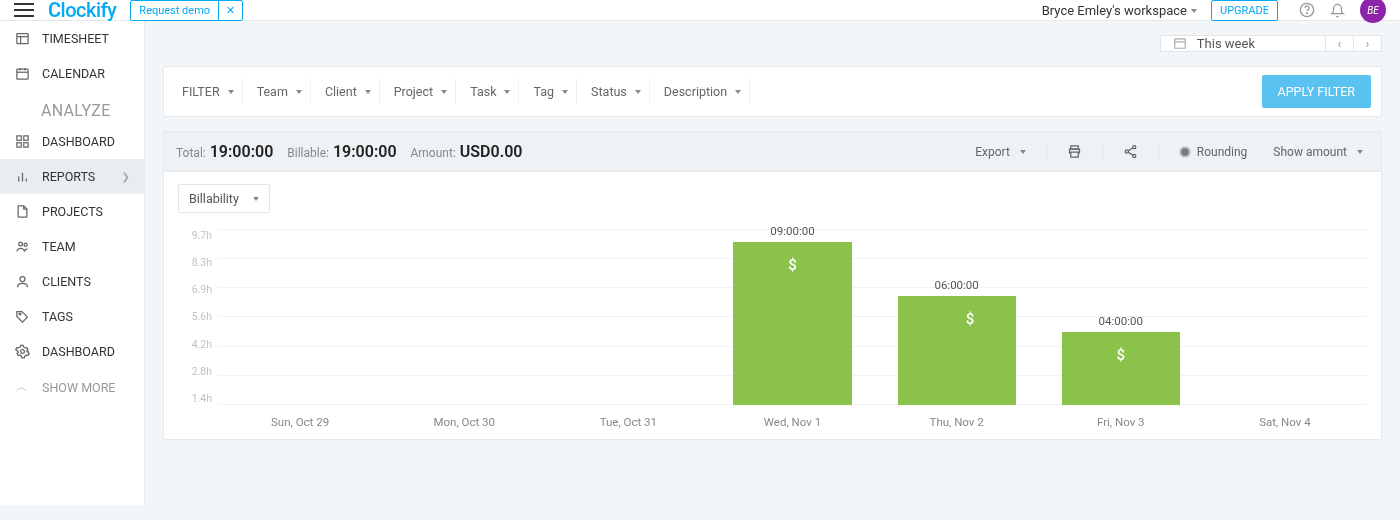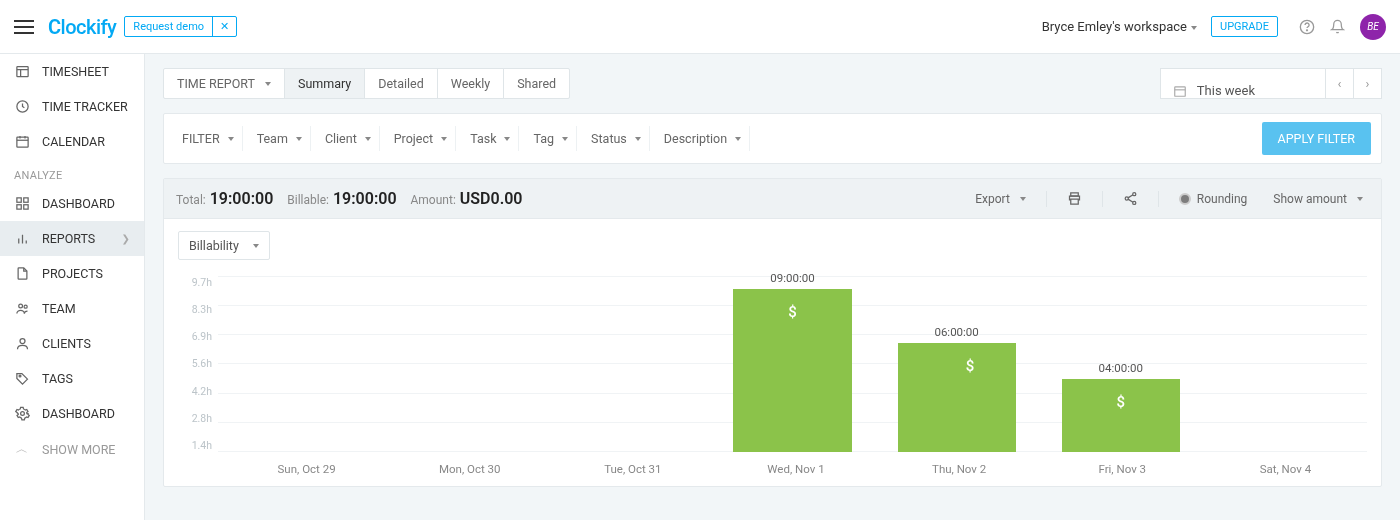--- a/index.html
+++ b/index.html
@@ -1,49 +1,49 @@
 <!DOCTYPE html>
 <html><head>
 <meta charset="utf-8">
 <style>
   * { box-sizing: border-box; margin: 0; padding: 0; font-family: -apple-system, BlinkMacSystemFont, "Segoe UI", Roboto, Arial, sans-serif; }
   body { background: #f2f6f8; color: #333; font-size: 13px; }
-  .topbar { display: flex; align-items: center; height: 54px; background: #fff; border-bottom: 1px solid #e4e9ec; padding: 0 14px; }
+  .topbar { display: flex; align-items: center; height: 21px; background: #fff; border-bottom: 1px solid #e4e9ec; padding: 0 14px; }
   .hamburger { width: 20px; height: 14px; display: flex; flex-direction: column; justify-content: space-between; cursor: pointer; margin-right: 14px; }
   .hamburger span { display: block; height: 2px; background: #333; }
   .logo { font-weight: 500; font-size: 20px; color: #03a9f4; letter-spacing: -0.5px; }
   .logo .c-mark { font-weight: 600; }
-  .rd-pill { display: flex; margin-left: 8px; border: 1px solid #03a9f4; border-radius: 2px; overflow: hidden; font-size: 11px; }
+  .rd-pill { display: flex; margin-left: 14px; border: 1px solid #03a9f4; border-radius: 2px; overflow: hidden; font-size: 11px; }
   .rd-pill .txt { padding: 3px 8px; color: #03a9f4; }
   .rd-pill .x { border-left: 1px solid #03a9f4; padding: 3px 7px; color: #03a9f4; cursor: pointer; }
   .topbar .spacer { flex: 1; }
   .workspace { color: #333; font-size: 13px; margin-right: 14px; cursor: pointer; }
   .caret { display:inline-block; margin-left:4px; width:0; height:0; border-left:4px solid transparent; border-right:4px solid transparent; border-top:5px solid #888; vertical-align:middle;}
   .caret.small { border-left:3px solid transparent; border-right:3px solid transparent; border-top:4px solid #888; }
   .upgrade { border: 1px solid #03a9f4; color: #03a9f4; padding: 3px 8px; font-size: 11px; border-radius: 2px; margin-right: 14px; cursor: pointer; background:#fff; }
   .icon-btn { width: 30px; height: 30px; display:flex; align-items:center; justify-content:center; color:#999; cursor:pointer; }
   .avatar { width: 26px; height:26px; border-radius:50%; background:#8e24aa; color:#fff; font-size:10px; display:flex; align-items:center; justify-content:center; margin-left:8px; cursor:pointer;font-style:italic;}
   .layout { display:flex; }
   .sidebar { width: 145px; background:#fff; border-right:1px solid #e4e9ec; height: calc(100vh - 36px); }
   .nav-item { display:flex; align-items:center; padding: 10px 14px; color:#333; font-size:12.5px; cursor:pointer; gap:12px; }
   .nav-item.active { background:#e8edf0; }
   .nav-item .nav-chev { margin-left:auto; color:#aaa; font-size:10px;}
-  .section-label { padding: 10px 14px 4px; font-size:11px; color:#999; letter-spacing:0.3px; }
+  .section-label { padding: 10px 14px 4px; font-size:16px; color:#999; letter-spacing:0.3px;margin-left:27px; }
   .nav-icon { color:#666; flex-shrink:0; width:16px; display:flex; align-items:center; justify-content:center;}
   .main { flex:1; padding: 14px 18px; }
   .row1 { display:flex; align-items:stretch; gap:10px; margin-bottom:14px;}
   .tabgroup { display:flex; }
   .tabgroup .tab { border:1px solid #dfe5e8; background:#fff; padding:7px 13px; font-size:12.5px; color:#666; cursor:pointer; margin-left:-1px;}
   .tabgroup .tab:first-child { border-top-left-radius:2px; border-bottom-left-radius:2px; margin-left:0;}
   .tabgroup .tab:last-child { border-top-right-radius:2px; border-bottom-right-radius:2px;}
   .tabgroup .tab.lead { color:#666; display:flex; align-items:center; gap:6px;}
   .tabgroup .tab.active { background:#eef2f4; color:#333;}
   .row1 .grow { flex:1; }
   .daterange { display:flex; border:1px solid #dfe5e8; background:#fff; align-items:stretch; }
-  .daterange .dr-main { display:flex; align-items:flex-end; gap:10px; padding: 0 70px 0 12px; cursor:pointer; color:#555;}
+  .daterange .dr-main { display:flex; align-items:flex-start; gap:10px; padding: 0 70px 0 12px; cursor:pointer; color:#555;}
   .daterange .navbtn { border-left:1px solid #dfe5e8; width:28px; display:flex; align-items:center; justify-content:center; color:#999; cursor:pointer;}
   .filters { background:#fff; border:1px solid #e4e9ec; display:flex; align-items:center; padding: 8px 10px; gap: 6px; margin-bottom:14px; border-radius:2px;}
   .filter-chip { padding: 5px 8px; color:#666; font-size:12.5px; cursor:pointer; display:flex; align-items:center; gap:4px; border-right:1px solid #edf1f3;}
   .filter-chip:last-of-type { border-right:none;}
   .filters .grow { flex:1; }
   .apply { background:#59c2f0; color:#fff; border:none; padding:9px 16px; font-size:12.5px; border-radius:2px; cursor:pointer;}
   .card { border:1px solid #e4e9ec; background:#fff; border-radius:2px;}
   .card-head { background:#eef2f4; display:flex; align-items:center; padding:10px 12px; gap:14px; flex-wrap:wrap; border-bottom:1px solid #e4e9ec;}
   .stat .lbl { color:#888; font-size:12px; margin-right:4px;}
   .stat .val { font-weight:600; font-size:16px; color:#222;}
@@ -57,21 +57,21 @@
   .chart { position:relative; height: 210px; margin-top:10px; display:flex;}
   .y-axis { width:40px; display:flex; flex-direction:column; justify-content:space-between; padding: 6px 6px 28px 0; text-align:right; color:#bcc4c9; font-size:10.5px;}
   .plot { flex:1; position:relative; }
   .gridlines { position:absolute; left:0; right:0; top:6px; bottom:28px; display:flex; flex-direction:column; justify-content:space-between;}
   .gridlines div { border-top:1px solid #f0f3f5; height:0;}
   .bars { position:absolute; left:0; right:0; top:6px; bottom:28px; display:flex;}
   .bar-col { flex:1; display:flex; align-items:flex-end; justify-content:center; position:relative;}
   .bar { width:72%; max-width:120px; background:#8bc34a; position:relative; display:flex; align-items:flex-start; justify-content:center; color:#fff;}
   .bar .dollar { position:absolute; top:14px; font-size:15px; font-weight:500;}
   .bar-label { position:absolute; top:-18px; left:50%; transform:translateX(-50%); font-size:11.5px; color:#555; white-space:nowrap;}
-  .x-axis { position:absolute; left:7px; right:0; bottom:0; height:22px; display:flex;}
+  .x-axis { position:absolute; left:0; right:0; bottom:0; height:22px; display:flex;}
   .x-axis div { flex:1; text-align:center; color:#888; font-size:11.5px; padding-top:4px;}
   .show-more { color:#999; }
   svg { display:block; }
 </style>
 </head>
 <body>
 
 <div class="topbar">
   <div class="hamburger">
       <span></span>
@@ -113,29 +113,20 @@
             <rect x="3" y="4" width="18" height="16" rx="1"></rect>
             <line x1="3" y1="9" x2="21" y2="9"></line>
             <line x1="9" y1="9" x2="9" y2="20"></line>
           </svg>
         </span>
       <span>TIMESHEET</span>
     </div>
     <div class="nav-item">
       <span class="nav-icon">
           <svg width="15" height="15" viewBox="0 0 24 24" fill="none" stroke="currentColor" stroke-width="2">
-            <circle cx="12" cy="12" r="9"></circle>
-            <polyline points="12 7 12 12 15 14"></polyline>
-          </svg>
-        </span>
-      <span>TIME TRACKER</span>
-    </div>
-    <div class="nav-item">
-      <span class="nav-icon">
-          <svg width="15" height="15" viewBox="0 0 24 24" fill="none" stroke="currentColor" stroke-width="2">
             <rect x="3" y="5" width="18" height="16" rx="1"></rect>
             <line x1="3" y1="10" x2="21" y2="10"></line>
             <line x1="8" y1="3" x2="8" y2="7"></line>
             <line x1="16" y1="3" x2="16" y2="7"></line>
           </svg>
         </span>
       <span>CALENDAR</span>
     </div>
 
     <div class="section-label">ANALYZE</div>
@@ -210,30 +201,20 @@
       <span>DASHBOARD</span>
     </div>
     <div class="nav-item show-more">
       <span class="nav-icon" style="color:#bbb">︿</span>
       <span>SHOW MORE</span>
     </div>
   </div>
 
   <div class="main">
     <div class="row1">
-      <div class="tabgroup">
-        <div class="tab lead">
-          <span>TIME REPORT</span>
-            <span class="caret small"></span>
-        </div>
-        <div class="tab active">Summary</div>
-        <div class="tab">Detailed</div>
-        <div class="tab">Weekly</div>
-        <div class="tab">Shared</div>
-      </div>
       <div class="grow"></div>
       <div class="daterange">
         <div class="dr-main">
           <span style="color:#aaa">
               <svg width="14" height="14" viewBox="0 0 24 24" fill="none" stroke="currentColor" stroke-width="2">
                 <rect x="3" y="5" width="18" height="16" rx="1"></rect>
                 <line x1="3" y1="10" x2="21" y2="10"></line>
               </svg>
             </span>
           <span>This week</span>

